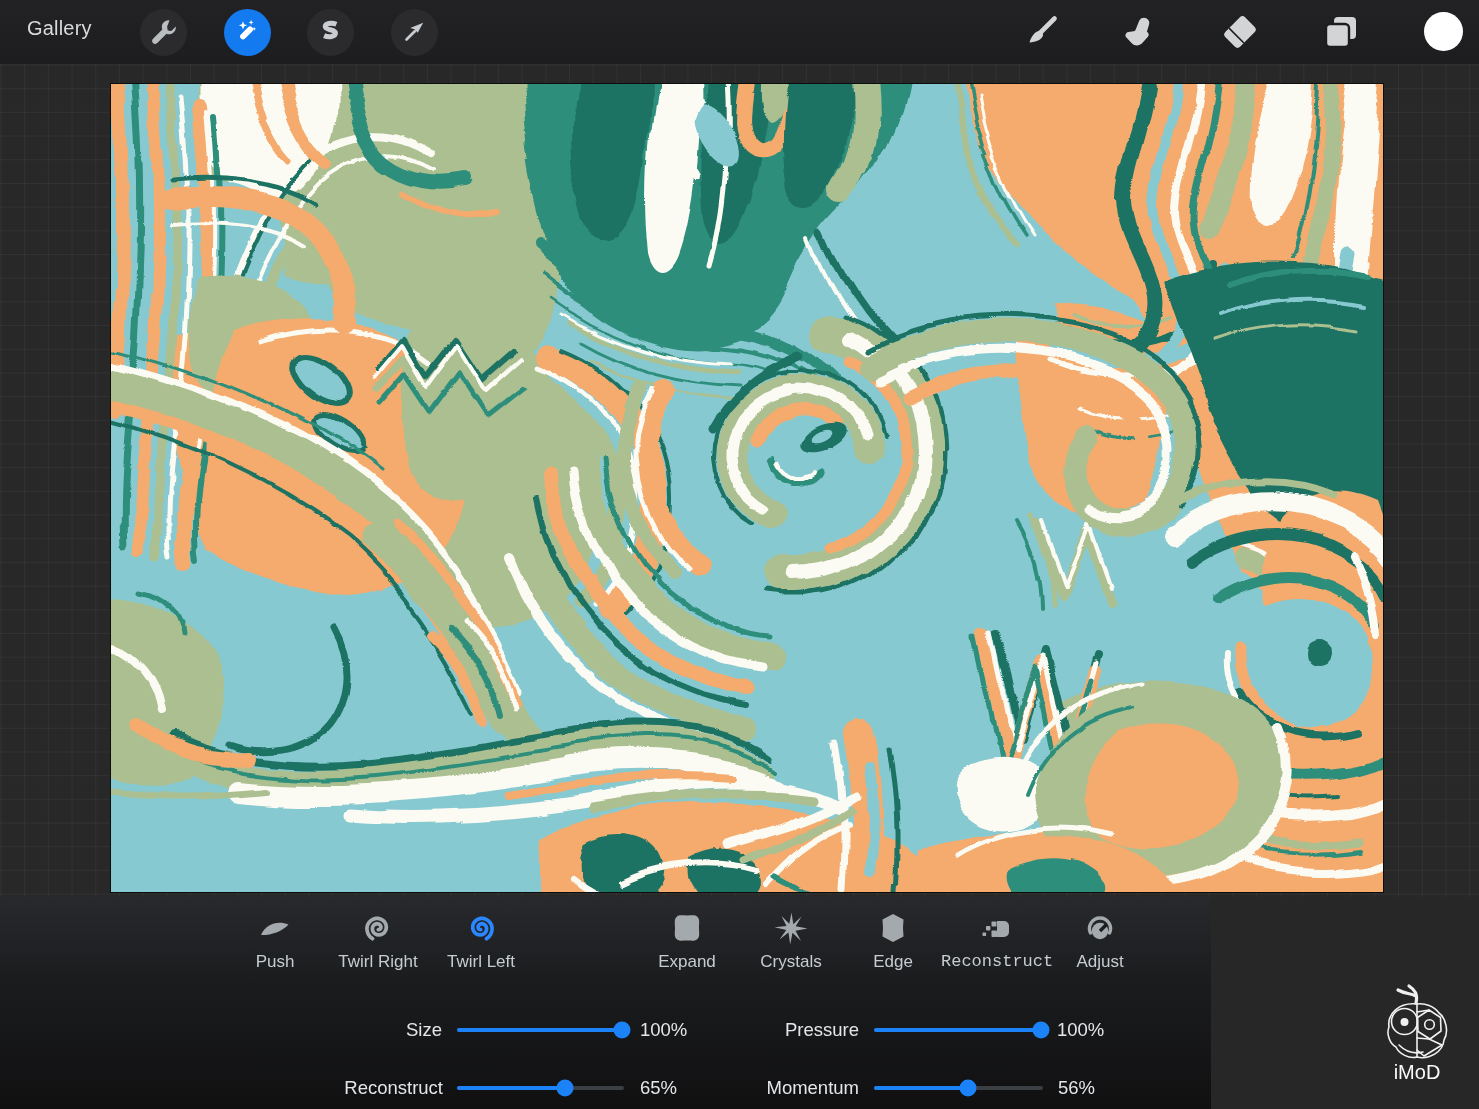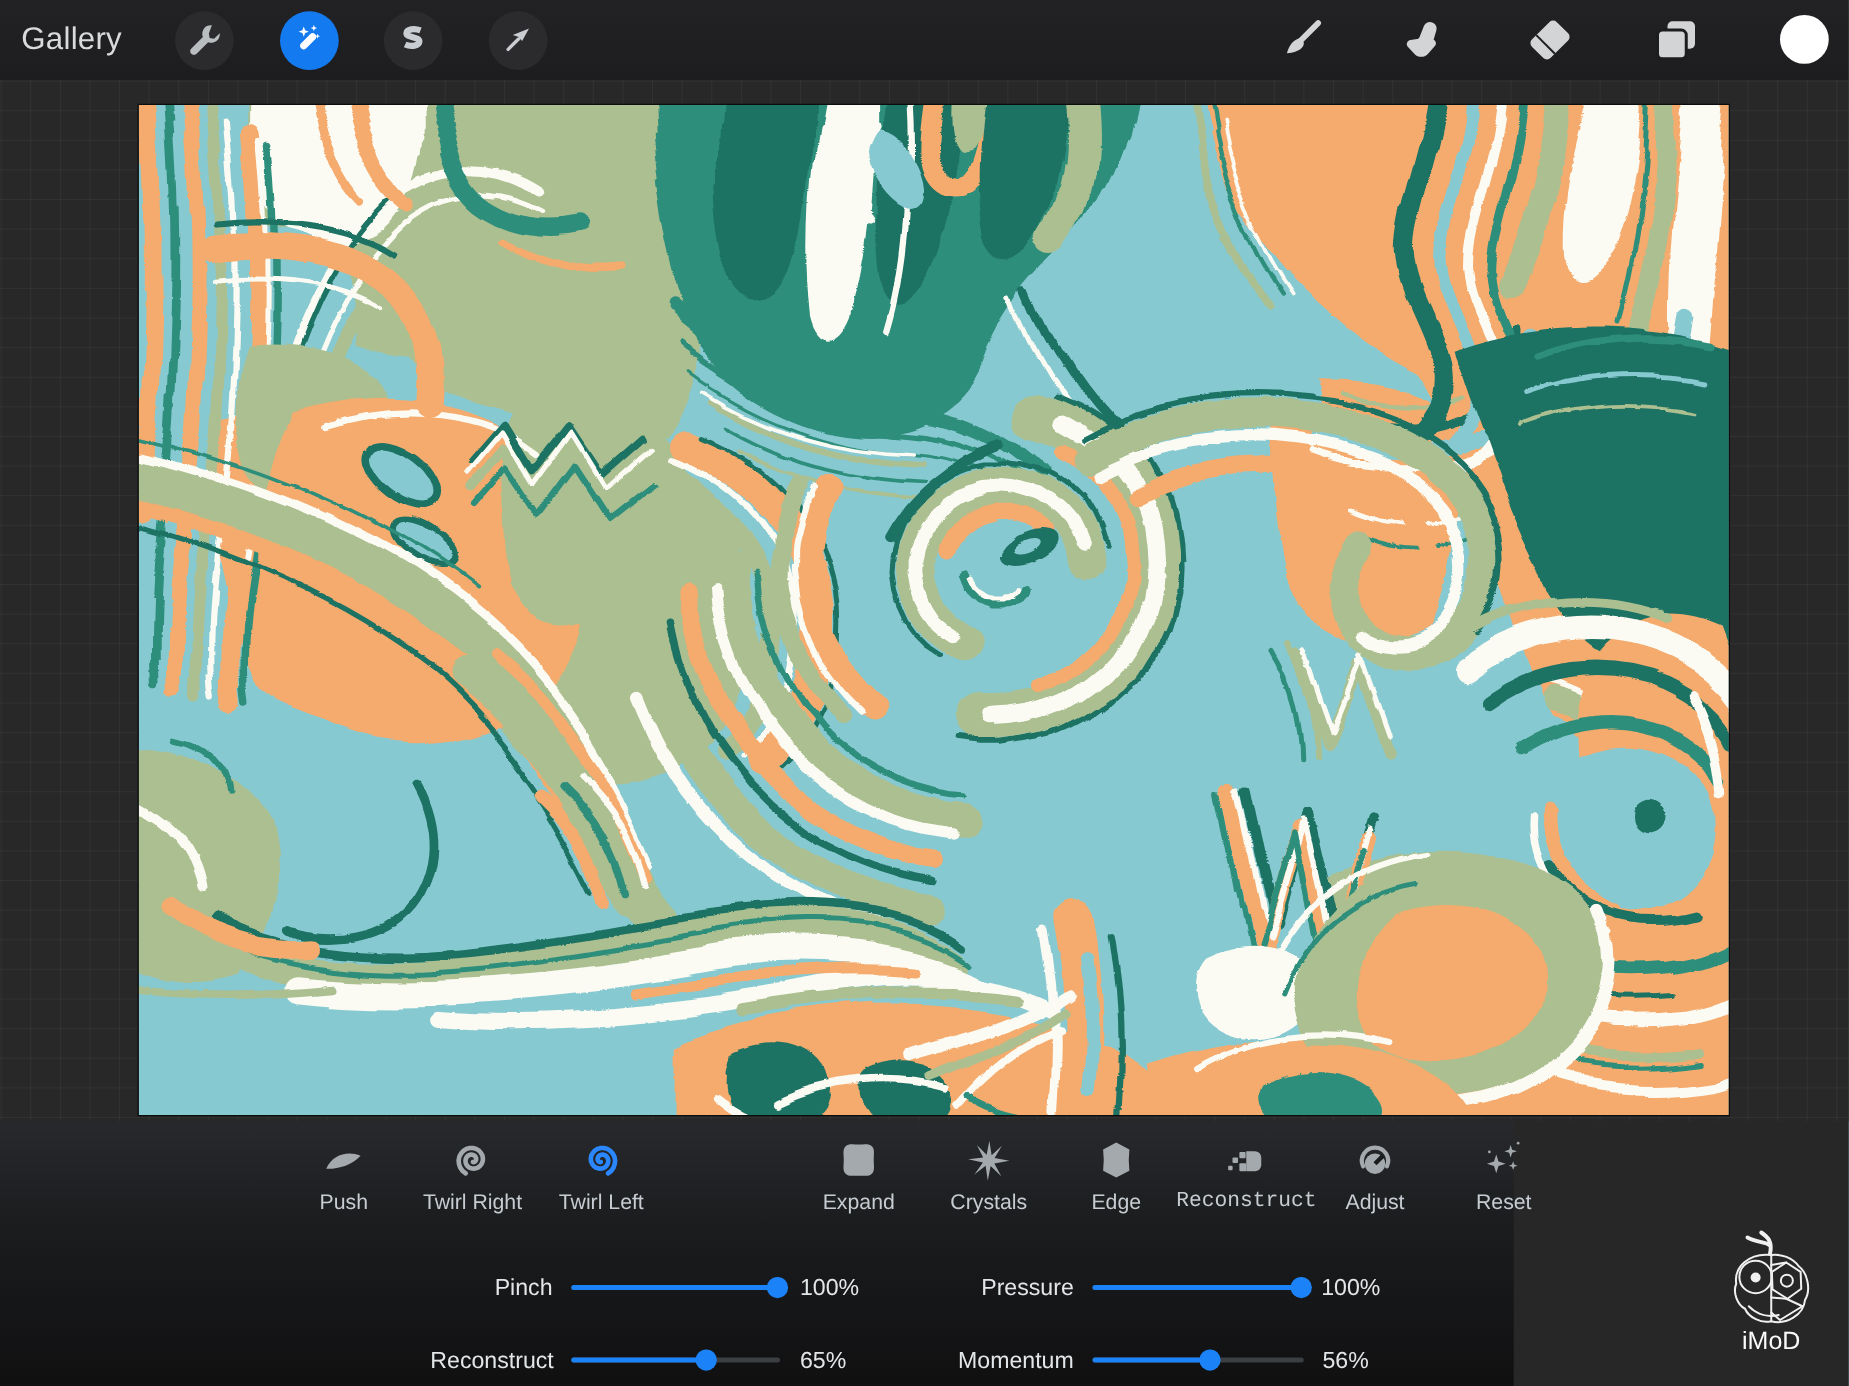--- a/index.html
+++ b/index.html
@@ -1,18 +1,18 @@
 <!DOCTYPE html>
 <html><head>
 <meta charset="utf-8">
 <style>
   html,body{margin:0;padding:0;}
   body{width:1479px;height:1109px;background:#272728;font-family:"Liberation Sans",sans-serif;overflow:hidden;position:relative;}
   #topbar{position:absolute;left:0;top:0;width:1479px;height:64px;background:linear-gradient(180deg,#222224,#1d1d1f);z-index:5;}
-  #gallery{position:absolute;left:17px;top:17px;font-size:25px;color:#d8dadb;letter-spacing:0.2px;}
+  #gallery{position:absolute;left:27px;top:17px;font-size:20px;color:#d8dadb;letter-spacing:0.2px;}
   .cbtn{position:absolute;top:8.5px;width:47px;height:47px;border-radius:50%;background:#2b2b2d;}
   #workspace{position:absolute;left:0;top:64px;width:1479px;height:833px;
     background-color:#282829;
     background-image:linear-gradient(rgba(255,255,255,0.045) 1px,transparent 1px),linear-gradient(90deg,rgba(255,255,255,0.045) 1px,transparent 1px);
     background-size:23.7px 23.7px;background-position:0.5px 0.5px;}
   #canvas{position:absolute;left:111px;top:84px;width:1272px;height:808px;background:#86c8cf;outline:1.5px solid #0c0d0d;z-index:2;}
   #panel{position:absolute;left:0;top:897px;width:1211px;height:212px;background:linear-gradient(180deg,#28292c 0%,#1b1c1e 40%,#101011 100%);z-index:6;}
   .mode{position:absolute;top:12px;width:110px;margin-left:-55px;text-align:center;}
   .mode svg{display:block;margin:0 auto;}
   .mlabel{margin-top:3px;font-size:17px;color:#c6ccd1;}
@@ -367,34 +367,22 @@
     <div class="mlabel">Reconstruct</div>
   </div>
   <div class="mode" style="left:1100px;">
     <svg width="40" height="40" viewBox="0 0 40 40">
       <path fill="none" stroke="#a3a9ad" stroke-width="3.4" stroke-linecap="round" d="M10.5 24 a 10.5 10.5 0 1 1 19 0"></path>
       <circle cx="20" cy="22" r="8.2" fill="#a3a9ad"></circle>
       <path stroke="#1b1c1e" stroke-width="3.4" d="M20 22 L26.5 15.5"></path>
     </svg>
     <div class="mlabel">Adjust</div>
   </div>
-  <div class="mode" style="left:1203px;">
-    <svg width="40" height="40" viewBox="0 0 40 40">
-        <g fill="#a3a9ad">
-      <path d="M14 14.5l1.8 5.7 5.7 1.8-5.7 1.8-1.8 5.7-1.8-5.7-5.7-1.8 5.7-1.8z"></path>
-      <path d="M25.5 7l1.2 3.8 3.8 1.2-3.8 1.2-1.2 3.8-1.2-3.8-3.8-1.2 3.8-1.2z"></path>
-      <path d="M27.5 20l0.9 2.6 2.6 0.9-2.6 0.9-0.9 2.6-0.9-2.6-2.6-0.9 2.6-0.9z"></path>
-      <circle cx="31.5" cy="5.5" r="1.1"></circle>
-          <circle cx="8.5" cy="12.5" r="1.1"></circle>
-    </g>
-      </svg>
-    <div class="mlabel">Reset</div>
-  </div>
-
-  <div class="slabel" style="left:322px;top:133px;">Pinch</div>
+
+  <div class="slabel" style="left:322px;top:133px;">Size</div>
   <div class="track" style="left:457px;top:133px;width:167px;">
       <div class="fill" style="width:167px;"></div>
       <div class="thumb" style="left:165px;"></div>
     </div>
   <div class="pct" style="left:640px;top:133px;">100%</div>
 
   <div class="slabel" style="left:739px;top:133px;">Pressure</div>
   <div class="track" style="left:874px;top:133px;width:169px;">
       <div class="fill" style="width:167px;"></div>
       <div class="thumb" style="left:167px;"></div>

